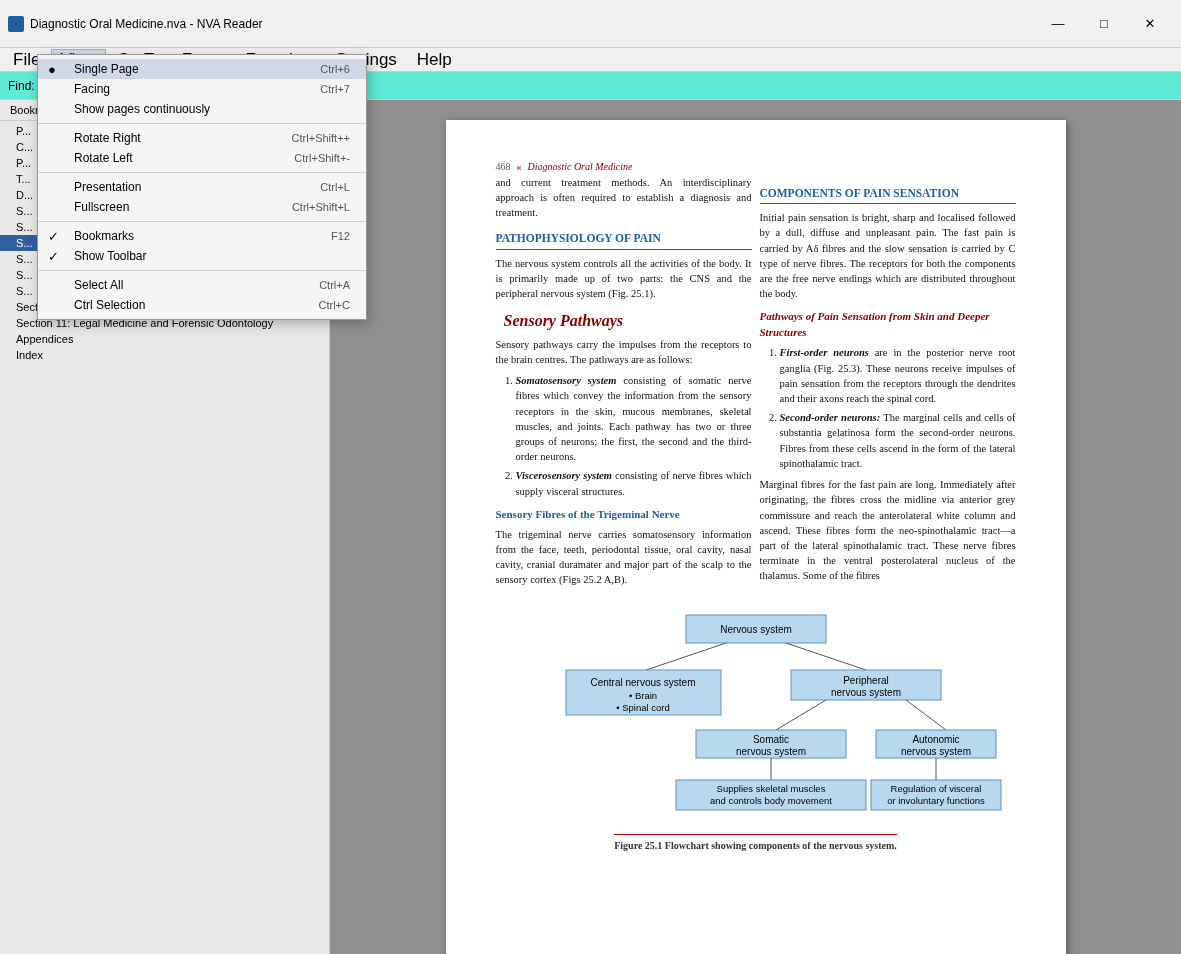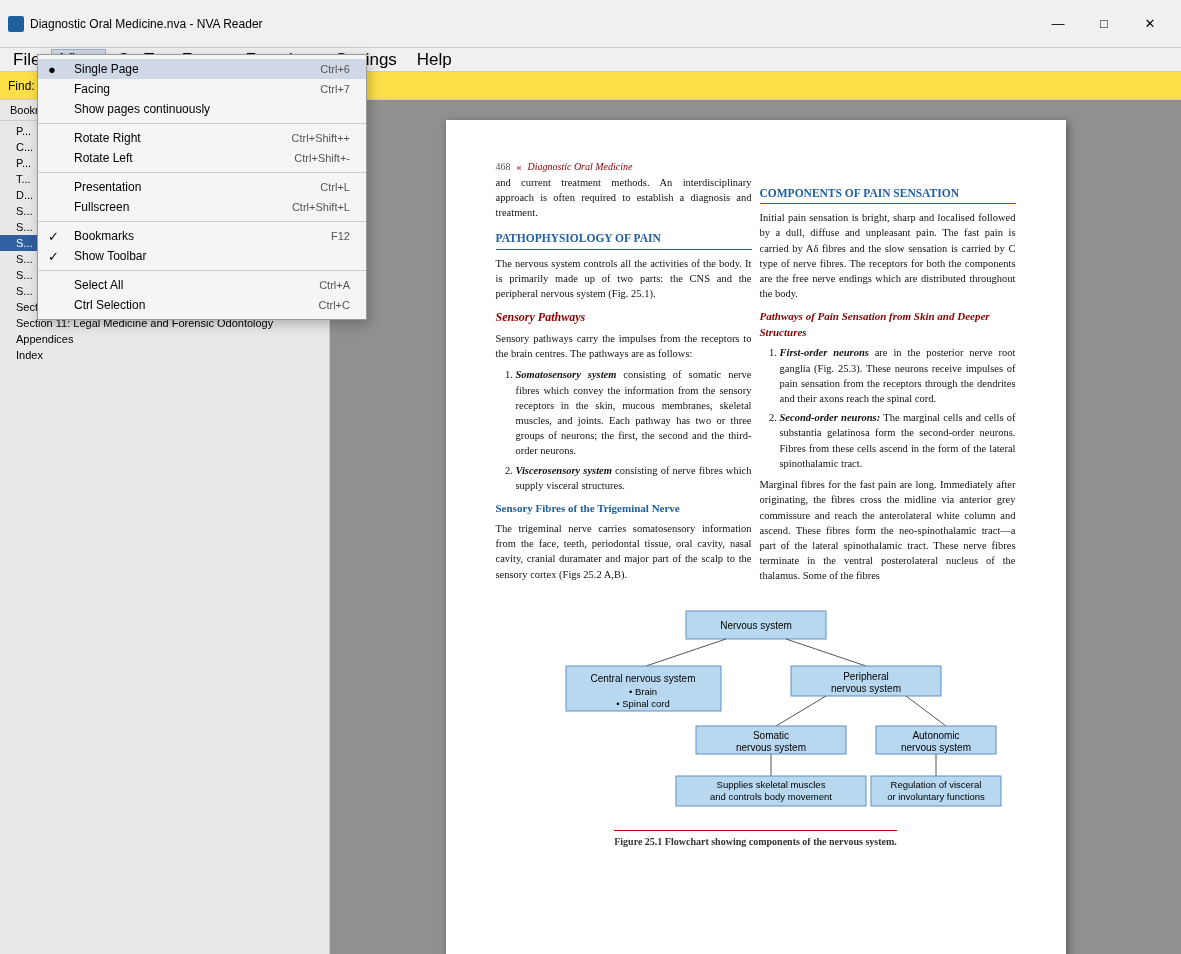--- a/index.html
+++ b/index.html
@@ -37,21 +37,21 @@
       display: flex;
       align-items: center;
       cursor: pointer;
       font-size: 17px;
       border: 1px solid transparent;
     }
     .menu-item.active { background: #d0d8e8; border-color: #a0b0c8; }
 
     
     #findbar {
-      background: #fde047;
+      background: #5eead4;
       height: 28px;
       display: flex;
       align-items: center;
       border-bottom: 1px solid #ccc;
       padding: 0 8px;
       gap: 6px;
     }
     #findbar label { font-size: 12px; }
     #find-input {
       width: 160px;
@@ -111,21 +111,21 @@
       line-height: 1.45;
       color: #111;
     }
 
     
     .page-header { font-size: 10px; color: #555; border-bottom: none; display: flex; align-items: center; gap: 6px; }
     .page-header .arrows { color: #800; }
     .page-header .doc-title { color: #800; font-style: italic; }
 
     .section-heading { color: #2060a0; font-weight: bold; font-size: 11.5px; text-transform: uppercase; margin: 10px 0 6px; border-bottom: 1px solid #2060a0; padding-bottom: 2px; }
-    .sub-heading { color: #800; font-style: italic; font-weight: bold; font-size: 12px; margin: 8px 0 4px; }
+    .sub-heading { color: #800; font-style: italic; font-weight: bold; font-size: 16px; margin: 8px 8px 4px; }
     .sub-heading-blue { color: #2060a0; font-weight: bold; font-size: 11px; margin: 8px 0 4px; }
     .sub-heading-dark { color: #800; font-weight: bold; font-style: italic; font-size: 11px; margin: 8px 0 4px; }
 
     .two-col { display: flex; gap: 8px; font-family: Liberation Serif, serif; }
     .col { flex: 1; }
 
     p { margin-bottom: 6px; text-align: justify; }
     ol { padding-left: 20px; margin-bottom: 6px; }
     ol li { margin-bottom: 4px; text-align: justify; }
 

